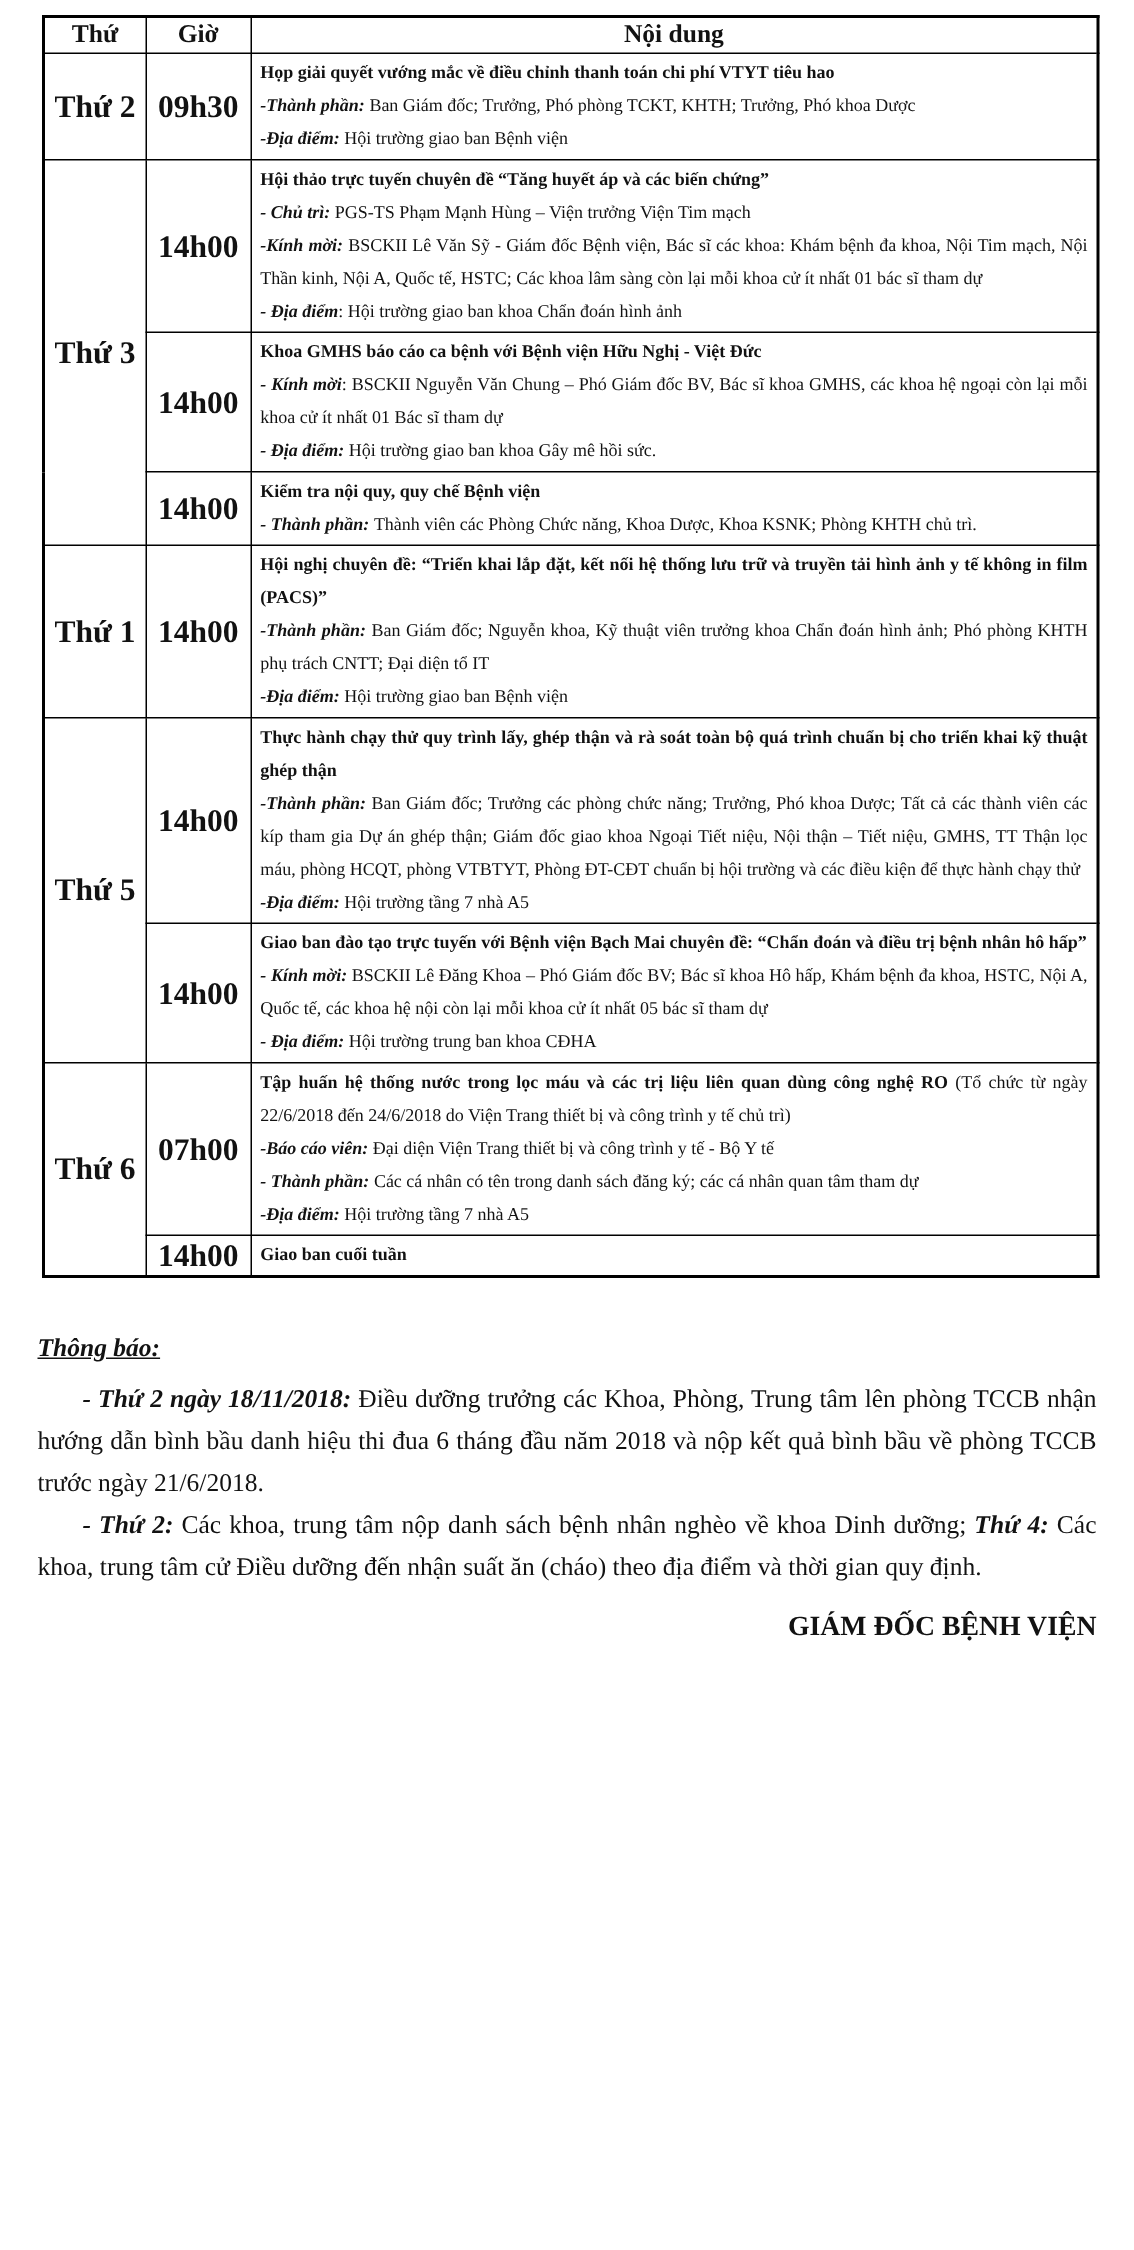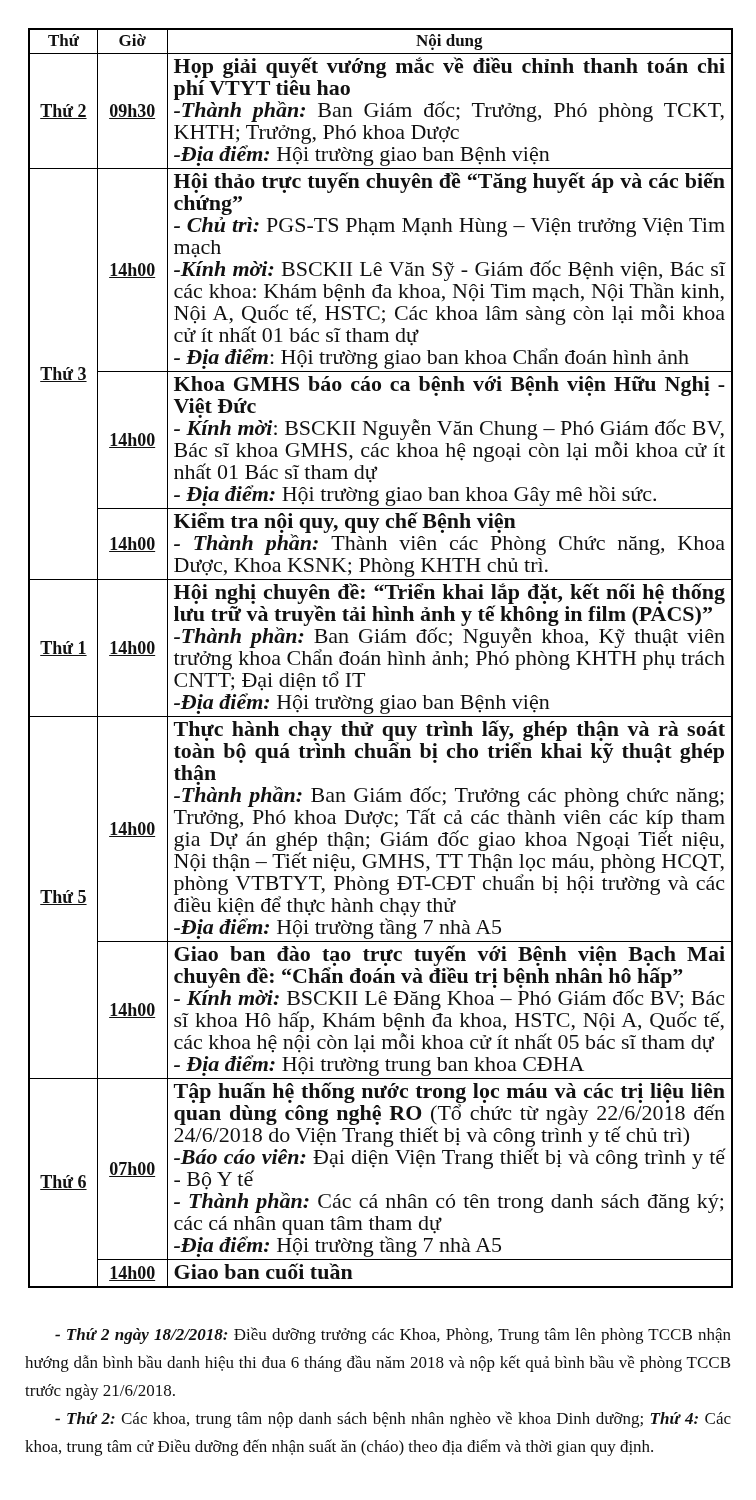--- a/index.html
+++ b/index.html
@@ -9,21 +9,21 @@
     background: #ffffff;
     width: 756px;
   }
   body {
     font-family: "Liberation Serif", "DejaVu Serif", serif;
     color: #121212;
     height: 1500px;
     position: relative;
   }
   .page {
-    padding-top: 28px;
+    padding-top: 10px;
     width: 756px;
   }
   table.schedule {
     border-collapse: collapse;
     margin-left: 28px;
     width: 705px;
     table-layout: fixed;
     border: 2px solid #000;
   }
   table.schedule th,
@@ -34,28 +34,27 @@
   th.col-time  { width: 68px; }
   th.col-content { width: 557px; }
   table.schedule th {
     font-weight: bold;
     font-size: 17px;
     text-align: center;
     padding: 1px 0 2px 0;
   }
   td.day-cell, td.time-cell {
     font-weight: bold;
-    font-size: 18px;
+    font-size: 21px;
     text-align: center;
     vertical-align: middle;
     padding: 0 2px;
-    text-decoration: underline;
   }
   td.content-cell {
-    font-size: 22px;
+    font-size: 12px;
     line-height: 22px;
     vertical-align: top;
     padding: 1px 6px 3px 6px;
     margin-left: 12px;
   }
   .para {
     margin: 0;
     text-align: justify;
   }
   .seg-b  { font-weight: bold; }
@@ -171,19 +170,21 @@
         <tr>
           <td class="time-cell">14h00</td>
           <td class="content-cell">
             <div class="para"><span class="seg-b">Giao ban cuối tuần</span></div>
           </td>
         </tr>
       </tbody>
   </table>
 
   <div class="notes">
+    <div class="notes-heading">Thông báo:</div>
     <div>
-        <p class="note-p"><span class="seg-bi">- Thứ 2 ngày 18/2/2018: </span><span class="seg-r">Điều dưỡng trưởng các Khoa, Phòng, Trung tâm lên phòng TCCB nhận hướng dẫn bình bầu danh hiệu thi đua 6 tháng đầu năm 2018 và nộp kết quả bình bầu về phòng TCCB trước ngày 21/6/2018.</span></p>
+        <p class="note-p"><span class="seg-bi">- Thứ 2 ngày 18/11/2018: </span><span class="seg-r">Điều dưỡng trưởng các Khoa, Phòng, Trung tâm lên phòng TCCB nhận hướng dẫn bình bầu danh hiệu thi đua 6 tháng đầu năm 2018 và nộp kết quả bình bầu về phòng TCCB trước ngày 21/6/2018.</span></p>
         <p class="note-p"><span class="seg-bi">- Thứ 2: </span><span class="seg-r">Các khoa, trung tâm nộp danh sách bệnh nhân nghèo về khoa Dinh dưỡng; </span><span class="seg-bi">Thứ 4: </span><span class="seg-r">Các khoa, trung tâm cử Điều dưỡng đến nhận suất ăn (cháo) theo địa điểm và thời gian quy định.</span></p>
       </div>
+    <div class="signature">GIÁM ĐỐC BỆNH VIỆN</div>
   </div>
 
 </div>
 
 </body></html>

